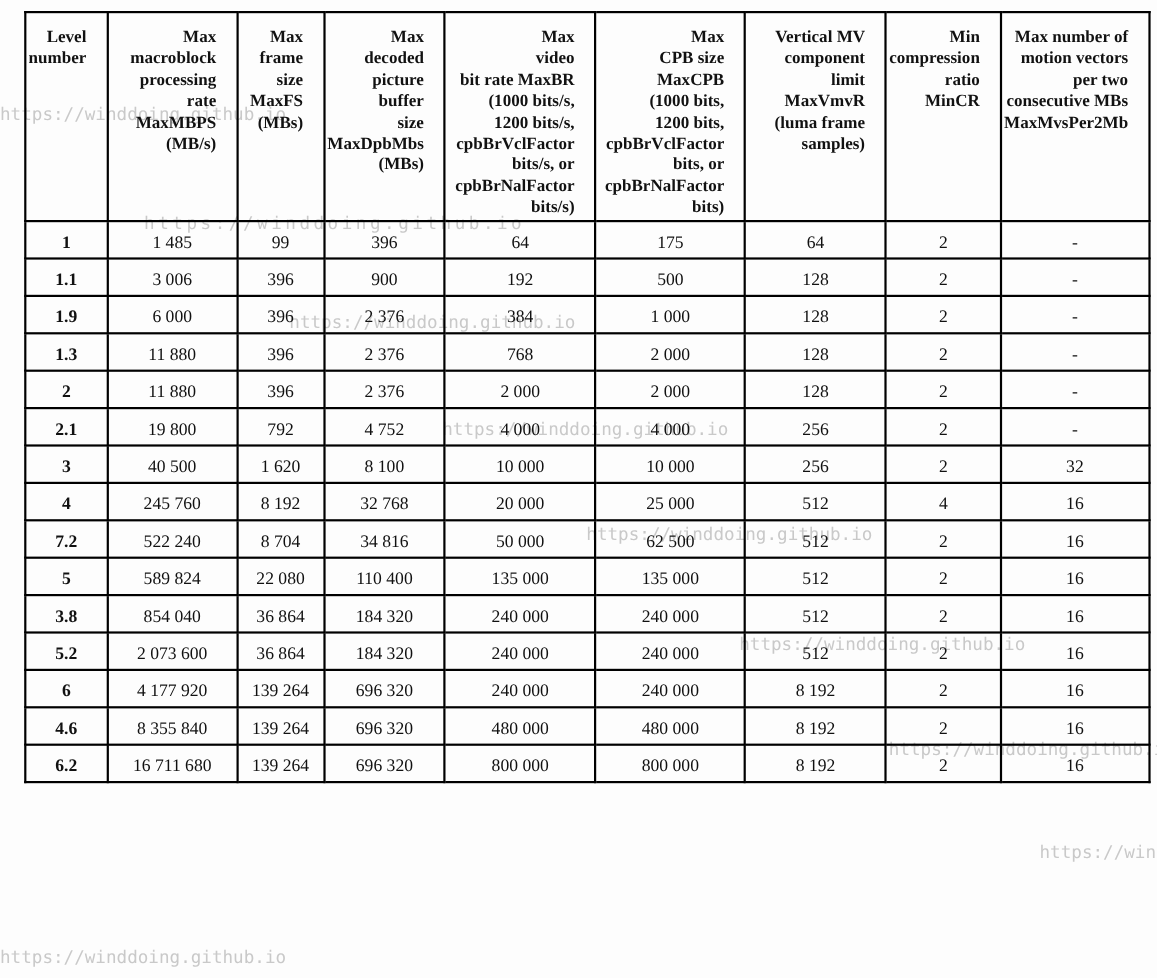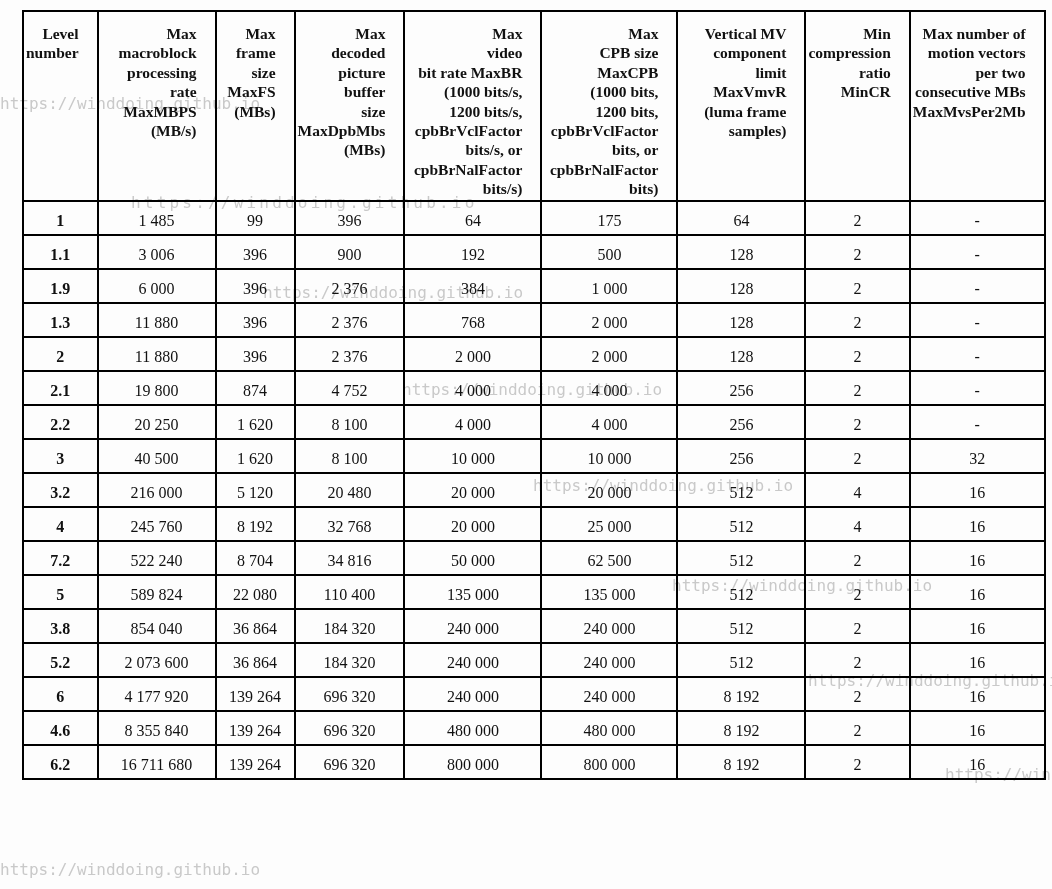--- a/index.html
+++ b/index.html
@@ -201,62 +201,40 @@
         <td>2 376</td>
         <td>2 000</td>
         <td>2 000</td>
         <td>128</td>
         <td>2</td>
         <td>-</td>
       </tr>
       <tr>
         <td class="level">2.1</td>
         <td>19 800</td>
-        <td>874</td>
+        <td>792</td>
         <td>4 752</td>
-        <td>4 000</td>
-        <td>4 000</td>
-        <td>256</td>
-        <td>2</td>
-        <td>-</td>
-      </tr>
-      <tr>
-        <td class="level">2.2</td>
-        <td>20 250</td>
-        <td>1 620</td>
-        <td>8 100</td>
         <td>4 000</td>
         <td>4 000</td>
         <td>256</td>
         <td>2</td>
         <td>-</td>
       </tr>
       <tr>
         <td class="level">3</td>
         <td>40 500</td>
         <td>1 620</td>
         <td>8 100</td>
         <td>10 000</td>
         <td>10 000</td>
         <td>256</td>
         <td>2</td>
         <td>32</td>
       </tr>
       <tr>
-        <td class="level">3.2</td>
-        <td>216 000</td>
-        <td>5 120</td>
-        <td>20 480</td>
-        <td>20 000</td>
-        <td>20 000</td>
-        <td>512</td>
-        <td>4</td>
-        <td>16</td>
-      </tr>
-      <tr>
         <td class="level">4</td>
         <td>245 760</td>
         <td>8 192</td>
         <td>32 768</td>
         <td>20 000</td>
         <td>25 000</td>
         <td>512</td>
         <td>4</td>
         <td>16</td>
       </tr>

